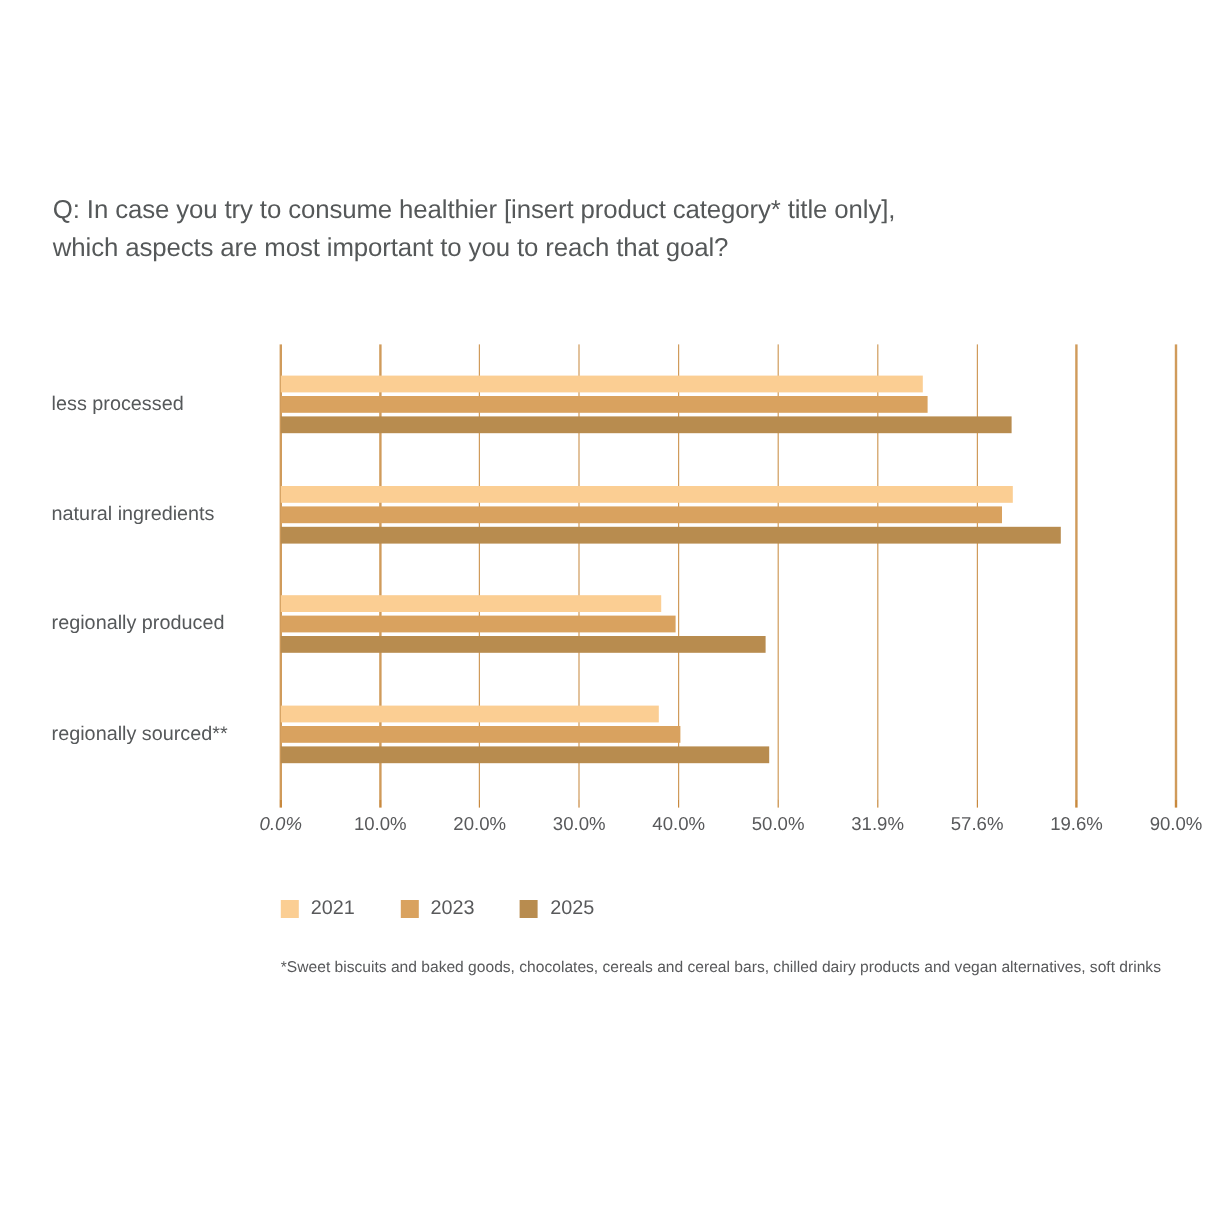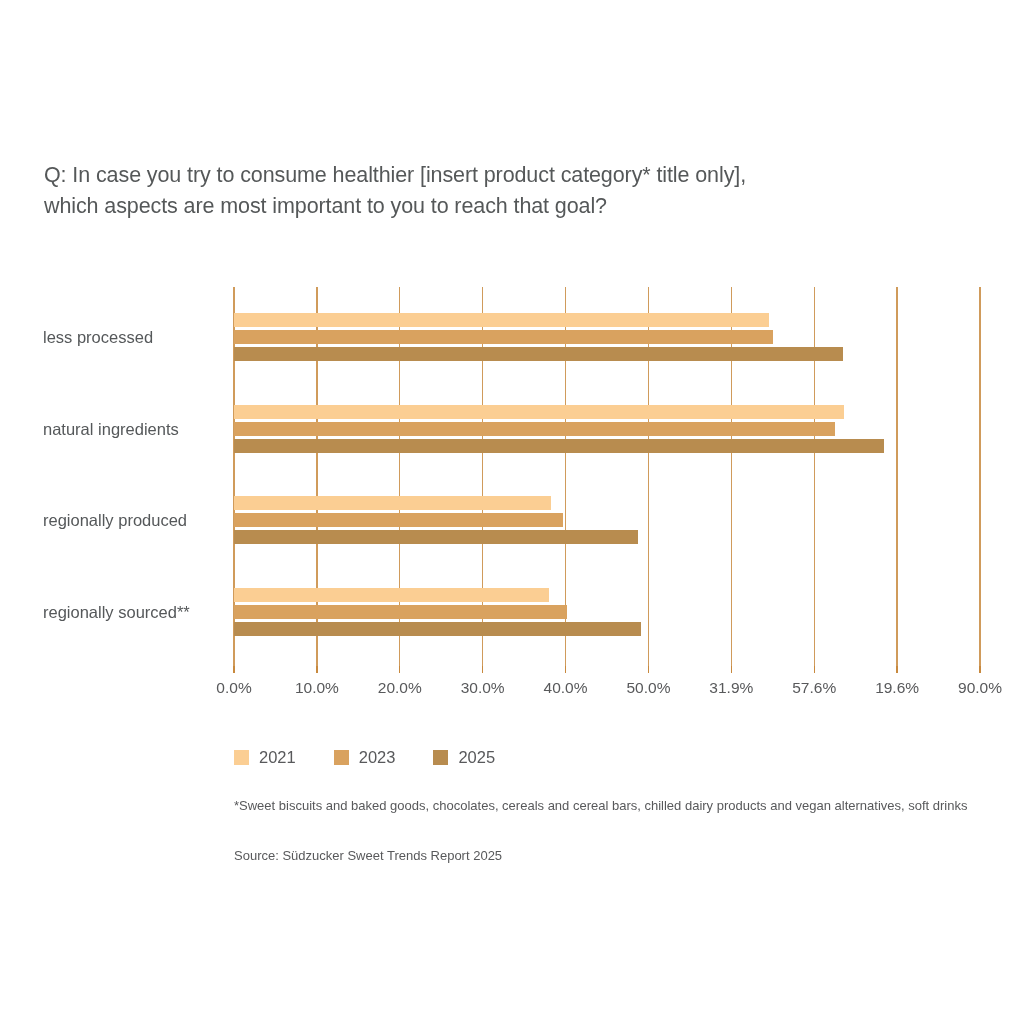--- a/index.html
+++ b/index.html
@@ -154,21 +154,21 @@
 <div id="chart-area">
   <div id="cat-labels">
       <div class="cat-label" style="top: 50px;">less processed</div>
       <div class="cat-label" style="top: 141.5px;">natural ingredients</div>
       <div class="cat-label" style="top: 233px;">regionally produced</div>
       <div class="cat-label" style="top: 324.5px;">regionally sourced**</div>
     </div>
   <div id="plot">
       <div class="gridline" style="left: -0.7px; background: rgb(200, 137, 62);"></div>
       <div class="tick" style="left: -0.7px; background: rgb(200, 137, 62);"></div>
-      <div class="tick-label" style="left: 0px;">0.0%</div>
+      <div class="tick-label" style="left: 0px; font-style: italic;">0.0%</div>
       <div class="gridline" style="left: 82.1889px; background: rgb(200, 137, 62);"></div>
       <div class="tick" style="left: 82.1889px; background: rgb(200, 137, 62);"></div>
       <div class="tick-label" style="left: 82.8889px;">10.0%</div>
       <div class="gridline" style="left: 165.078px; background: rgb(200, 137, 62);"></div>
       <div class="tick" style="left: 165.078px; background: rgb(200, 137, 62);"></div>
       <div class="tick-label" style="left: 165.778px;">20.0%</div>
       <div class="gridline" style="left: 247.967px; background: rgb(200, 137, 62);"></div>
       <div class="tick" style="left: 247.967px; background: rgb(200, 137, 62);"></div>
       <div class="tick-label" style="left: 248.667px;">30.0%</div>
       <div class="gridline" style="left: 330.856px; background: rgb(200, 137, 62);"></div>
@@ -214,14 +214,13 @@
       <span class="legend-label">2023</span>
     </div>
     <div class="legend-item">
       <span class="legend-swatch" style="background: rgb(184, 140, 79);"></span>
       <span class="legend-label">2025</span>
     </div>
   </div>
 
 <div id="footnotes">
   <div class="footnote">*Sweet biscuits and baked goods, chocolates, cereals and cereal bars, chilled dairy products and vegan alternatives, soft drinks</div>
-  <div class="footnote">Source: Südzucker Sweet Trends Report 2025</div>
 </div>
 
 </body></html>

